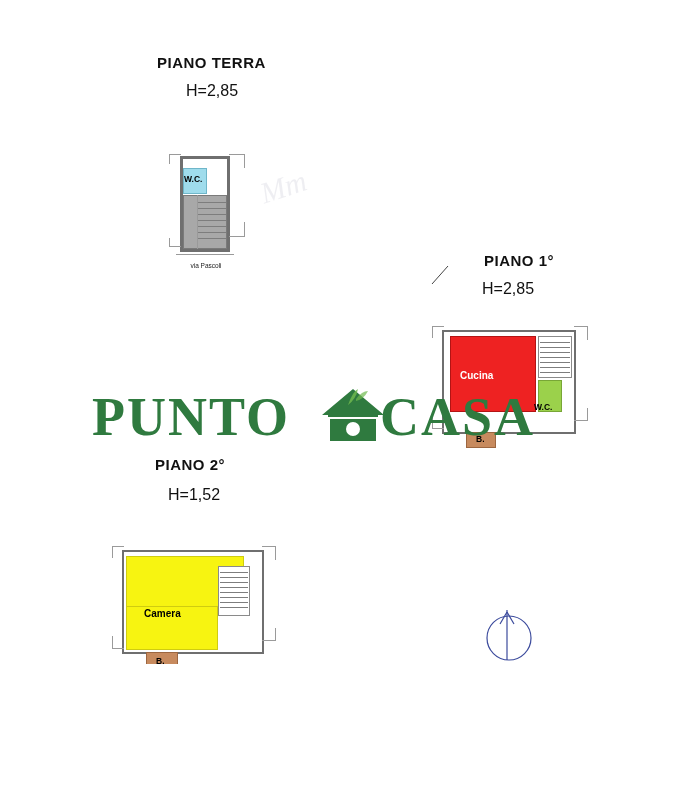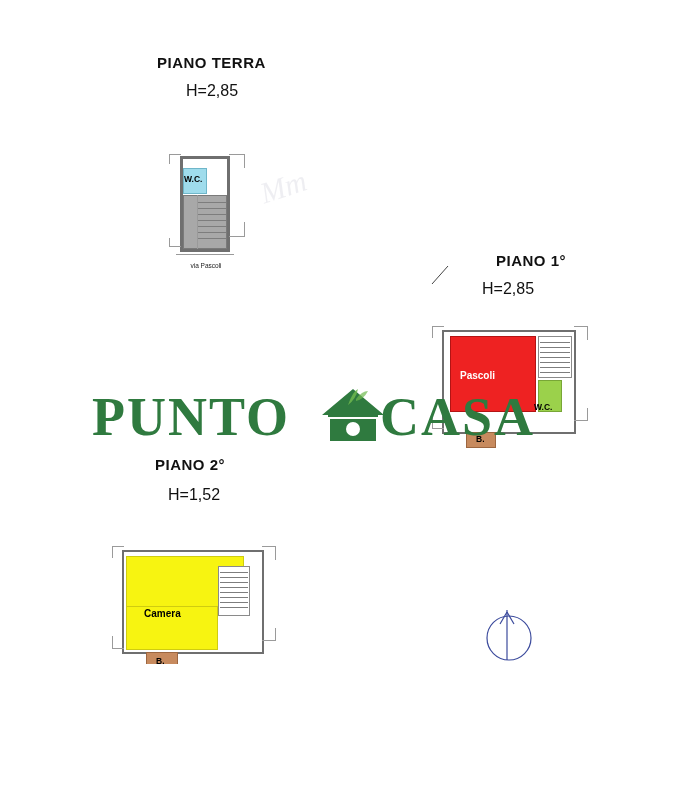--- a/index.html
+++ b/index.html
@@ -178,41 +178,41 @@
     <div class="thinwall" style="left:37px; top:45px; width:1px; height:54px;"></div>
 
     <div class="abs street-label" style="left:12px; top:112px; width:68px;">via Pascoli</div>
   </div>
 
 
   <svg class="abs" style="left:430px; top:262px;" width="24" height="26">
     <line x1="2" y1="22" x2="18" y2="4" stroke="#444" stroke-width="1"></line>
   </svg>
 
-  <div class="abs floor-title" style="left:496px; top:252px;">PIANO 1°</div>
+  <div class="abs floor-title" style="left:484px; top:252px;">PIANO 1°</div>
   <div class="abs floor-height" style="left:482px; top:280px;">H=2,85</div>
 
   <div class="abs" style="left:428px; top:316px; width:170px; height:150px;">
 
     <div class="wall" style="left:14px; top:14px; width:134px; height:2px;"></div>
     <div class="wall" style="left:14px; top:14px; width:2px; height:104px;"></div>
     <div class="wall" style="left:146px; top:14px; width:2px; height:104px;"></div>
     <div class="wall" style="left:14px; top:116px; width:134px; height:2px;"></div>
 
     <div class="thinwall" style="left:4px; top:10px; width:12px; height:1px;"></div>
     <div class="thinwall" style="left:4px; top:10px; width:1px; height:12px;"></div>
     <div class="thinwall" style="left:146px; top:10px; width:14px; height:1px;"></div>
     <div class="thinwall" style="left:159px; top:10px; width:1px; height:14px;"></div>
     <div class="thinwall" style="left:146px; top:104px; width:14px; height:1px;"></div>
     <div class="thinwall" style="left:159px; top:92px; width:1px; height:13px;"></div>
     <div class="thinwall" style="left:4px; top:112px; width:12px; height:1px;"></div>
     <div class="thinwall" style="left:4px; top:100px; width:1px; height:13px;"></div>
 
     <div class="room-fill fill-red" style="left:22px; top:20px; width:86px; height:76px;"></div>
-    <div class="abs room-label" style="left:32px; top:54px; color:#ffffff;">Pascoli</div>
+    <div class="abs room-label" style="left:32px; top:54px; color:#ffffff;">Cucina</div>
 
     <div class="room-fill fill-white" style="left:110px; top:20px; width:34px; height:42px;"></div>
     <div class="stair-step" style="left:112px; top:26px; width:30px;"></div>
     <div class="stair-step" style="left:112px; top:31px; width:30px;"></div>
     <div class="stair-step" style="left:112px; top:36px; width:30px;"></div>
     <div class="stair-step" style="left:112px; top:41px; width:30px;"></div>
     <div class="stair-step" style="left:112px; top:46px; width:30px;"></div>
     <div class="stair-step" style="left:112px; top:51px; width:30px;"></div>
     <div class="stair-step" style="left:112px; top:56px; width:30px;"></div>
 

